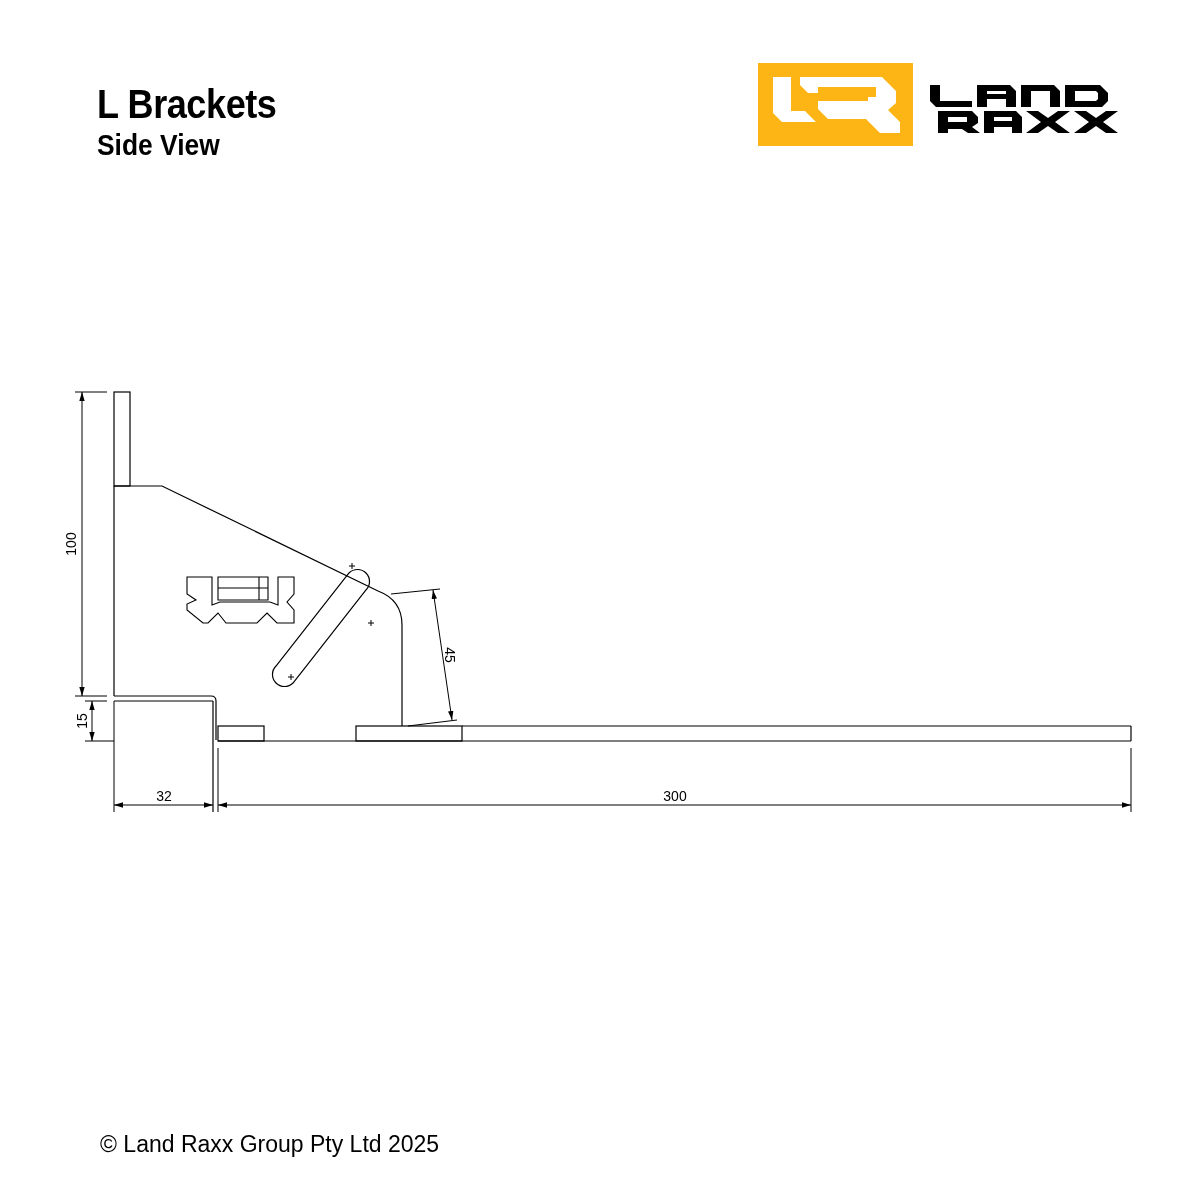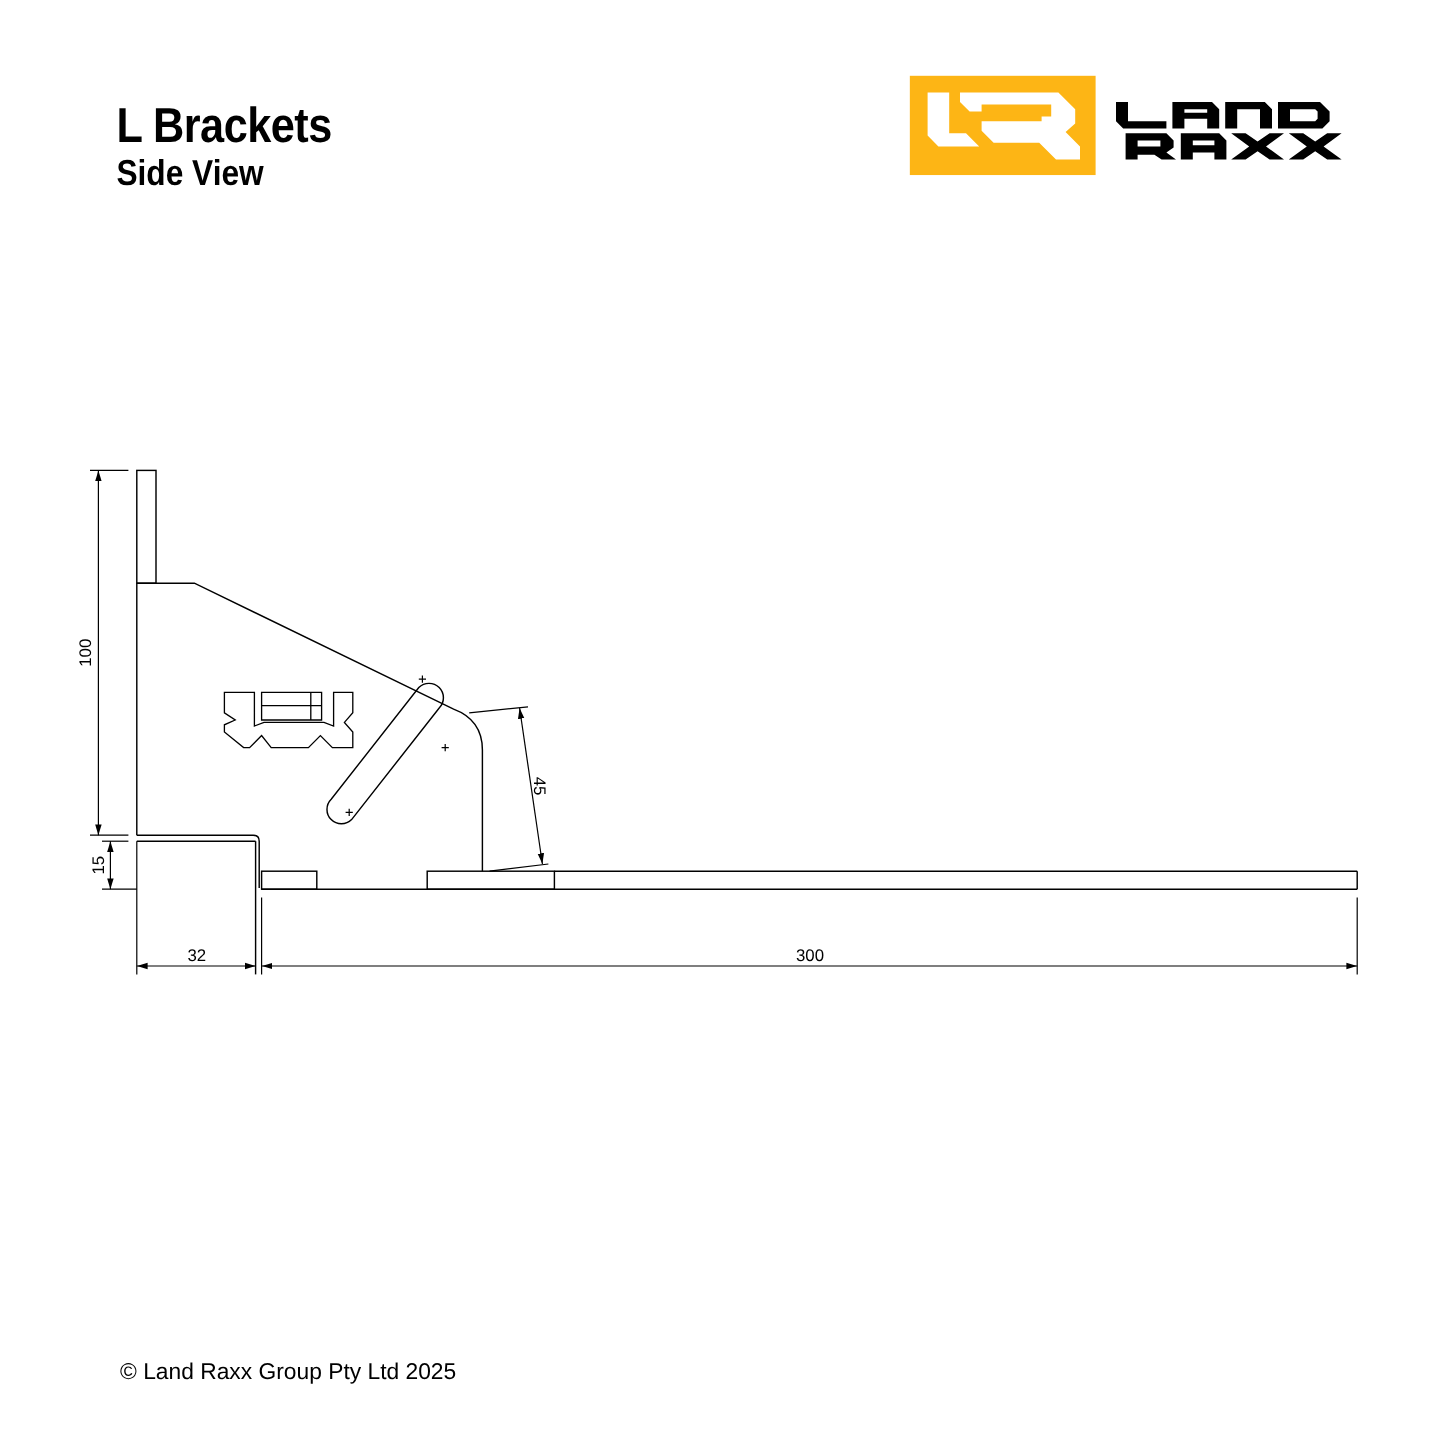--- a/index.html
+++ b/index.html
@@ -1,21 +1,21 @@
 <!DOCTYPE html>
 <html><head>
   <meta charset="utf-8">
   <style>
     html, body { margin: 0; padding: 0; background: #ffffff; }
     body { width: 1200px; height: 1200px; position: relative; overflow: hidden; font-family: "Liberation Sans", sans-serif; color: #000; }
     .title { position: absolute; left: 97px; top: 82px; font-family: "Liberation Sans", sans-serif; font-weight: bold; font-size: 41px; line-height: 44px; letter-spacing: -0.5px; transform: scaleX(0.88); transform-origin: left top; }
     .subtitle { position: absolute; left: 97px; top: 128px; font-family: "Liberation Sans", sans-serif; font-weight: bold; font-size: 30px; line-height: 34px; transform: scaleX(0.88); transform-origin: left top; }
     .logo { position: absolute; left: 758px; top: 63px; width: 380px; height: 83px; }
     .drawing { position: absolute; left: 0; top: 0; width: 1200px; height: 1200px; }
-    .footer { position: absolute; left: 100px; top: 1133px; font-size: 19px; line-height: 22px; font-family: "Liberation Sans", sans-serif; }
+    .footer { position: absolute; left: 100px; top: 1133px; font-size: 23px; line-height: 22px; font-family: "Liberation Sans", sans-serif; }
     .dim-text { font-family: "Liberation Sans", sans-serif; font-size: 14px; fill: #000; }
   </style>
 </head>
 <body>
 
 <div class="title">L Brackets</div>
 <div class="subtitle">Side View</div>
 
 <svg class="logo" viewBox="0 0 380 83" xmlns="http://www.w3.org/2000/svg">
   <rect x="0" y="0" width="155" height="83" fill="#FDB515"></rect>

